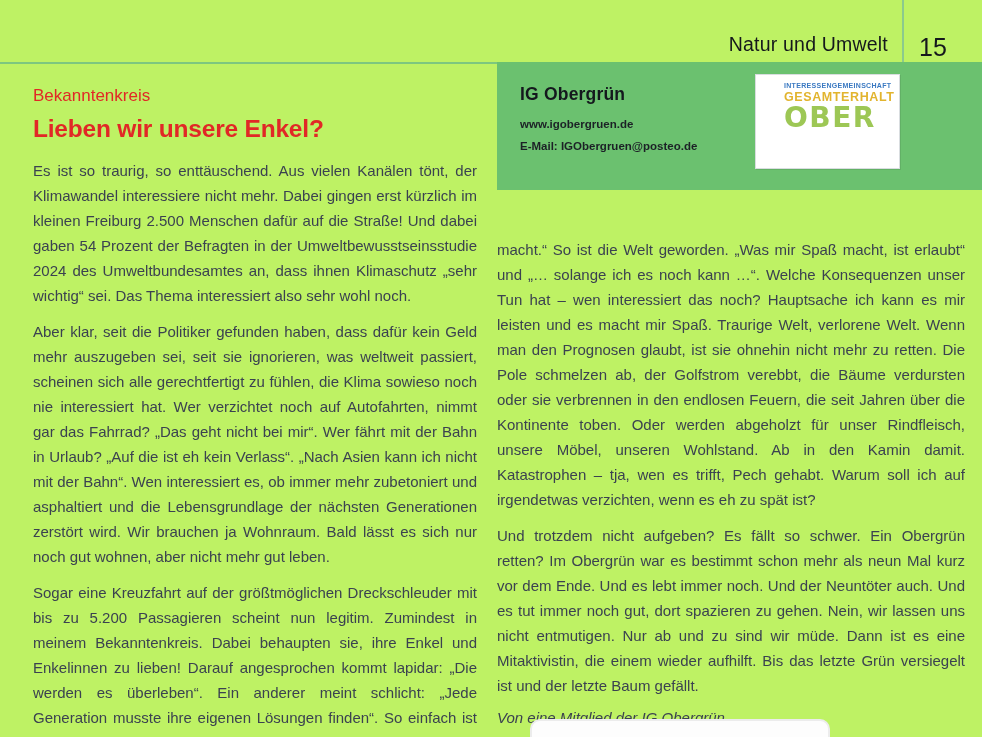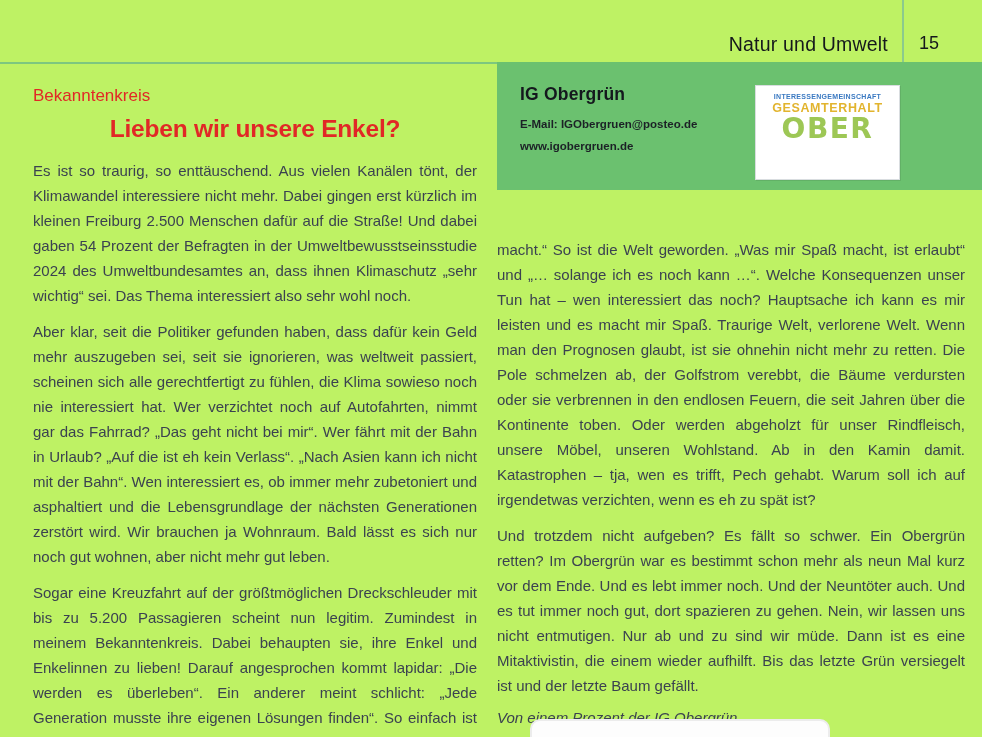--- a/index.html
+++ b/index.html
@@ -27,21 +27,21 @@
     top: 0;
     left: 902px;
     width: 2px;
     height: 64px;
     background: #8bca8d;
   }
   .pagehead-num {
     position: absolute;
     top: 33px;
     left: 919px;
-    font-size: 18px;
+    font-size: 25px;
     color: #15181c;
   }
   .hrule {
     position: absolute;
     top: 62px;
     left: 0;
     width: 982px;
     height: 2px;
     background: #7dc77f;
   }
@@ -65,29 +65,30 @@
   }
   .ib-line {
     font-size: 11.5px;
     font-weight: bold;
     color: #1c2126;
     margin-bottom: 10px;
   }
   .logo {
     position: absolute;
     left: 258px;
-    top: 23px;
+    top: 12px;
     width: 145px;
     height: 95px;
     background: #ffffff;
     border: 1px solid #d9dde0;
     box-shadow: 1px 1px 0 rgba(0,0,0,0.08);
-    text-align: center;
+    text-align: left;
     padding-top: 7px;
     line-height: 1;
+    padding-left: 28px;
   }
   .logo .l1 {
     font-size: 7px;
     font-weight: bold;
     color: #3a79c2;
     letter-spacing: 0.3px;
     margin-bottom: 2px;
   }
   .logo .l2 {
     font-size: 12.5px;
@@ -114,21 +115,20 @@
     color: #e12826;
     font-size: 17px;
     margin-bottom: 9px;
   }
   .title {
     color: #e12826;
     font-size: 24.5px;
     font-weight: bold;
     letter-spacing: -0.2px;
     margin-bottom: 15px;
-    text-align: center;
   }
   p.body {
     font-size: 15px;
     line-height: 25px;
     text-align: justify;
     margin-bottom: 11px;
     color: #3b4250;
   }
   p.byline {
     font-size: 15px;
@@ -154,38 +154,38 @@
 
 <div class="page">
 
   <span class="pagehead-section">Natur und Umwelt</span>
   <span class="pagehead-vline"></span>
   <span class="pagehead-num">15</span>
   <div class="hrule"></div>
 
   <section class="infobox">
     <h2>IG Obergrün</h2>
+    <p class="ib-line">www.igobergruen.de</p>
     <p class="ib-line">E-Mail: IGObergruen@posteo.de</p>
-    <p class="ib-line">www.igobergruen.de</p>
     <div class="logo">
       <div class="l1">INTERESSENGEMEINSCHAFT</div>
       <div class="l2">GESAMTERHALT</div>
       <div class="l3">OBER</div>
     </div>
   </section>
 
   <article class="col col-left">
     <div class="kicker">Bekanntenkreis</div>
     <h1 class="title">Lieben wir unsere Enkel?</h1>
     <p class="body">Es ist so traurig, so enttäuschend. Aus vielen Kanälen tönt, der Klimawandel interessiere nicht mehr. Dabei gingen erst kürz­lich im kleinen Freiburg 2.500 Menschen dafür auf die Straße! Und dabei gaben 54 Prozent der Befragten in der Umwelt­bewusstseinsstudie 2024 des Umweltbundesamtes an, dass ihnen Klimaschutz „sehr wichtig“ sei. Das Thema interessiert also sehr wohl noch.</p>
     <p class="body">Aber klar, seit die Politiker gefunden haben, dass dafür kein Geld mehr auszugeben sei, seit sie ignorieren, was weltweit passiert, scheinen sich alle gerechtfertigt zu fühlen, die Kli­ma sowieso noch nie interessiert hat. Wer verzichtet noch auf Autofahrten, nimmt gar das Fahrrad? „Das geht nicht bei mir“. Wer fährt mit der Bahn in Urlaub? „Auf die ist eh kein Verlass“. „Nach Asien kann ich nicht mit der Bahn“. Wen interessiert es, ob immer mehr zubetoniert und asphaltiert und die Lebensgrundlage der nächsten Generationen zerstört wird. Wir brauchen ja Wohnraum. Bald lässt es sich nur noch gut wohnen, aber nicht mehr gut leben.</p>
     <p class="body">Sogar eine Kreuzfahrt auf der größtmöglichen Dreckschleuder mit bis zu 5.200 Passagieren scheint nun legitim. Zumindest in meinem Bekanntenkreis. Dabei behaupten sie, ihre Enkel und Enkelinnen zu lieben! Darauf angesprochen kommt lapi­dar: „Die werden es überleben“. Ein anderer meint schlicht: „Jede Generation musste ihre eigenen Lösungen finden“. So einfach ist das. Und wenn man nachfragt, warum sie mit aufs Meer fahren: „Weil ich Lust darauf habe.“ „Weil es mir Spaß</p>
   </article>
 
   <article class="col col-right">
     <p class="body">macht.“ So ist die Welt geworden. „Was mir Spaß macht, ist erlaubt“ und „… solange ich es noch kann …“. Welche Konse­quenzen unser Tun hat – wen interessiert das noch? Haupt­sache ich kann es mir leisten und es macht mir Spaß. Traurige Welt, verlorene Welt. Wenn man den Prognosen glaubt, ist sie ohnehin nicht mehr zu retten. Die Pole schmelzen ab, der Golfstrom verebbt, die Bäume verdursten oder sie verbren­nen in den endlosen Feuern, die seit Jahren über die Konti­nente toben. Oder werden abgeholzt für unser Rindfleisch, unsere Möbel, unseren Wohlstand. Ab in den Kamin damit. Katastrophen – tja, wen es trifft, Pech gehabt. Warum soll ich auf irgendetwas verzichten, wenn es eh zu spät ist?</p>
     <p class="body">Und trotzdem nicht aufgeben? Es fällt so schwer. Ein Ober­grün retten? Im Obergrün war es bestimmt schon mehr als neun Mal kurz vor dem Ende. Und es lebt immer noch. Und der Neuntöter auch. Und es tut immer noch gut, dort spa­zieren zu gehen. Nein, wir lassen uns nicht entmutigen. Nur ab und zu sind wir müde. Dann ist es eine Mitaktivistin, die einem wieder aufhilft. Bis das letzte Grün versiegelt ist und der letzte Baum gefällt.</p>
-    <p class="byline">Von einem Prozent der IG Obergrün</p>
+    <p class="byline">Von eine Mitglied der IG Obergrün</p>
   </article>
 
   <div class="bottom-popup"></div>
 
 </div>
 
 </body></html>

